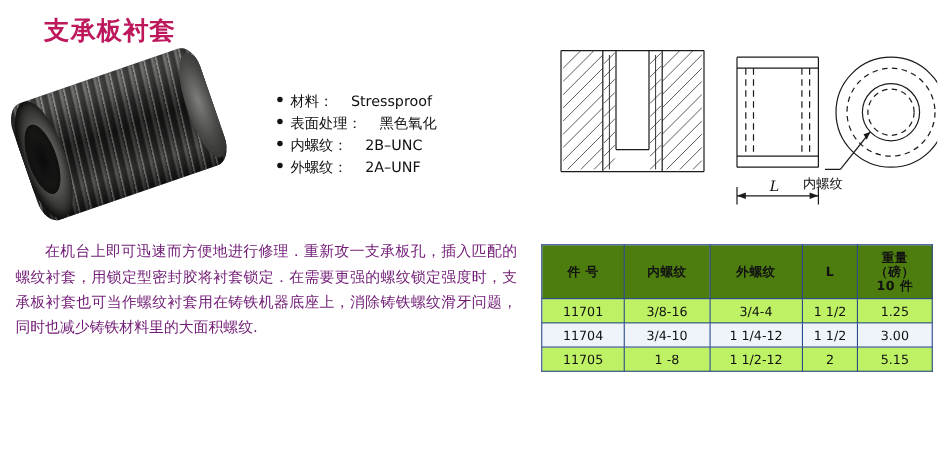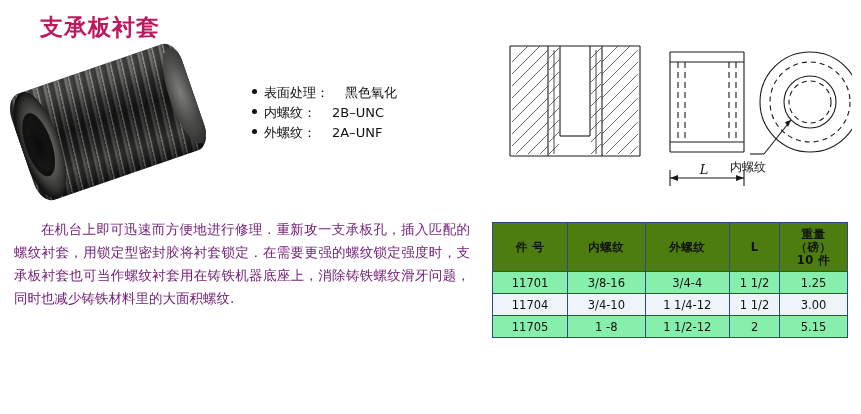--- a/index.html
+++ b/index.html
@@ -184,21 +184,21 @@
   }
   table.specs thead th {
     background: #4d7c0f;
     font-weight: bold;
     height: 44px;
     line-height: 13px;
     letter-spacing: .5px;
   }
   table.specs tbody td {
     height: 17px;
-    background: #86efac;
+    background: #bef264;
     font-size: 11.5px;
   }
   table.specs tbody tr:nth-child(even) td {
     background: #eef4fa;
   }
   .col-pn { width: 74px; }
   .col-in { width: 78px; }
   .col-out { width: 86px; }
   .col-l  { width: 48px; }
   .col-w  { width: 66px; }
@@ -216,20 +216,25 @@
     <div class="bushing">
       <div class="threads"></div>
       <div class="bushing-cap"></div>
       <div class="bushing-end">
         <div class="bushing-bore"></div>
       </div>
     </div>
   </div>
 
   <div class="spec-list">
+    <div class="spec-item">
+      <span class="bullet"></span>
+      <span class="spec-label">材料：</span>
+      <span class="spec-value">Stressproof</span>
+    </div>
     <div class="spec-item">
       <span class="bullet"></span>
       <span class="spec-label">表面处理：</span>
       <span class="spec-value">黑色氧化</span>
     </div>
     <div class="spec-item">
       <span class="bullet"></span>
       <span class="spec-label">内螺纹：</span>
       <span class="spec-value">2B–UNC</span>
     </div>

